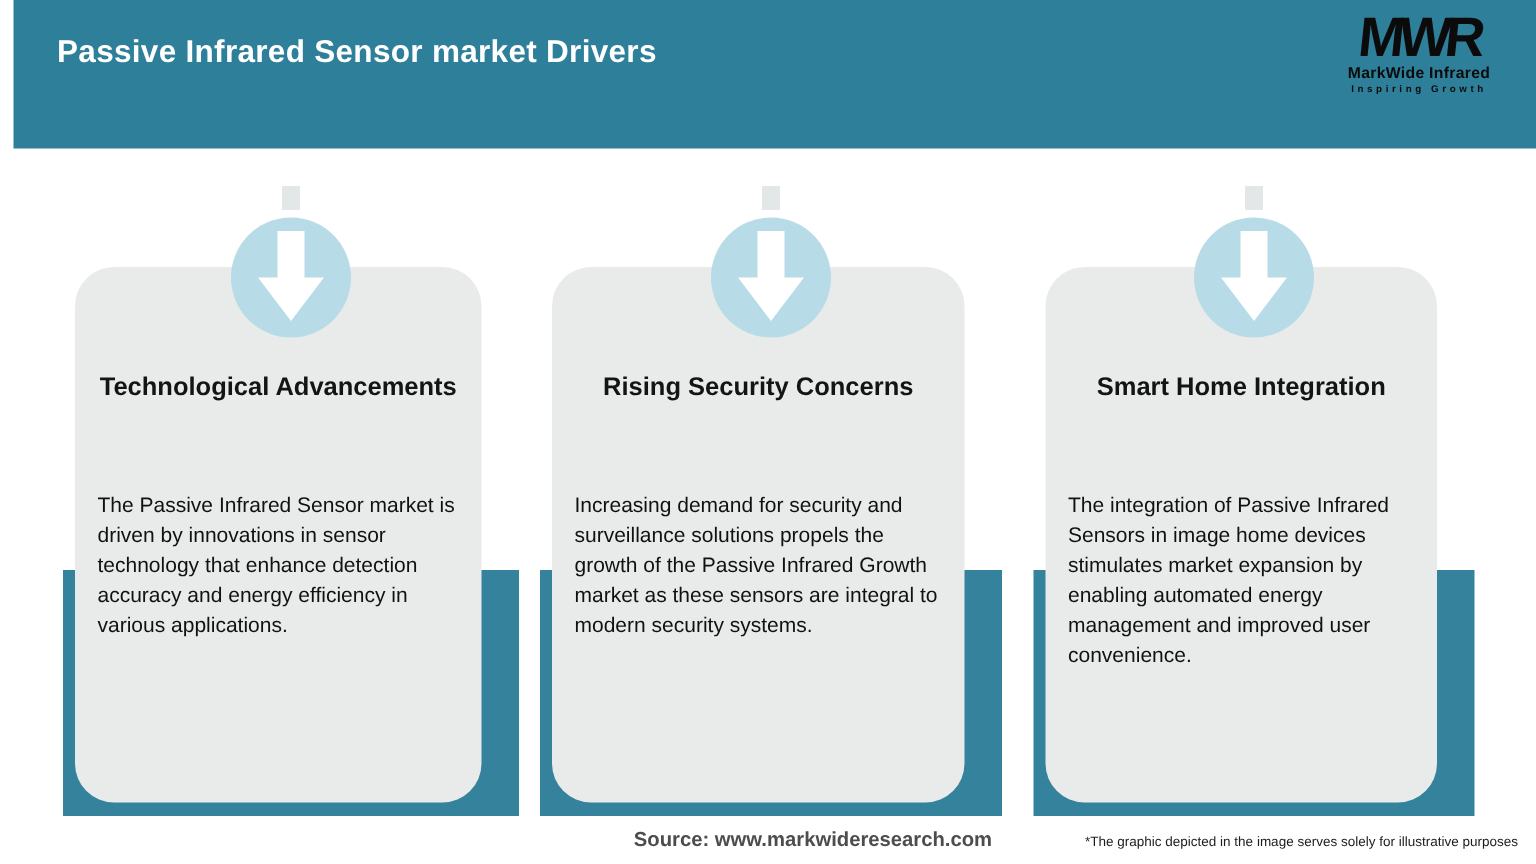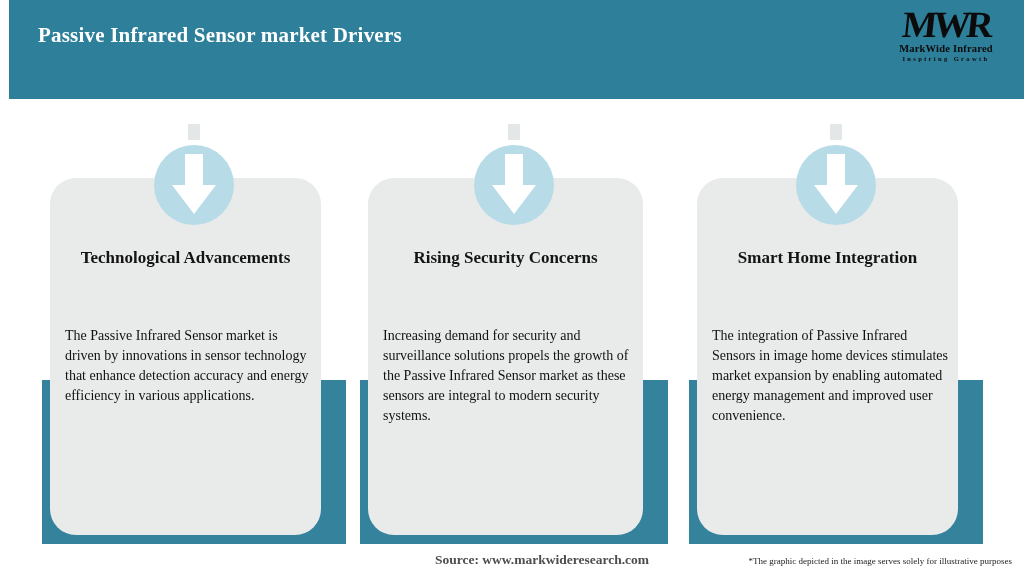--- a/index.html
+++ b/index.html
@@ -1,18 +1,18 @@
 <!DOCTYPE html>
 <html><head>
 <meta charset="utf-8">
 <style>
   html,body { margin:0; padding:0; background:#ffffff; }
   .canvas {
     position:relative; width:1024px; height:576px; background:#ffffff;
-    overflow:hidden; font-family:Liberation Serif, serif;
+    overflow:hidden; font-family:Liberation Sans, sans-serif;
   }
 
   
   .header {
     position:absolute; left:9px; top:0; right:0; height:99px;
     background:#2e7f9a;
   }
   .page-title {
     position:absolute; left:29px; top:23px;
     font-size:21px; font-weight:bold; color:#ffffff; letter-spacing:0.2px;
@@ -98,21 +98,21 @@
           <path d="M13 0 h18 v31 h13 L22 60 L0 31 h13 z" fill="#ffffff"></path>
         </svg>
     </div>
   </div>
 
   <div class="column col2">
     <div class="band"></div>
     <div class="notch"></div>
     <div class="card">
       <div class="card-title">Rising Security Concerns</div>
-      <div class="card-body">Increasing demand for security and surveillance solutions propels the growth of the Passive Infrared Sensor market as these sensors are integral to modern security systems.</div>
+      <div class="card-body">Increasing demand for security and surveillance solutions propels the growth of the Passive Infrared Growth market as these sensors are integral to modern security systems.</div>
     </div>
     <div class="circle">
       <svg width="44" height="60" viewBox="0 0 44 60">
           <path d="M13 0 h18 v31 h13 L22 60 L0 31 h13 z" fill="#ffffff"></path>
         </svg>
     </div>
   </div>
 
   <div class="column col3">
     <div class="band"></div>

